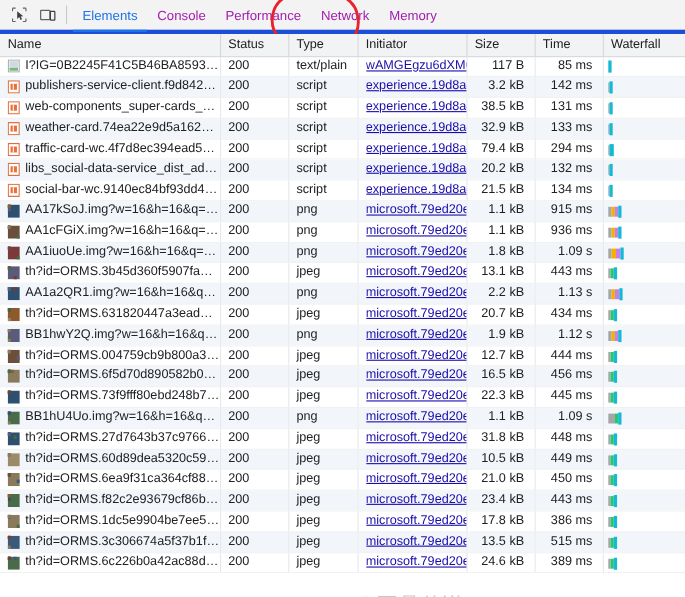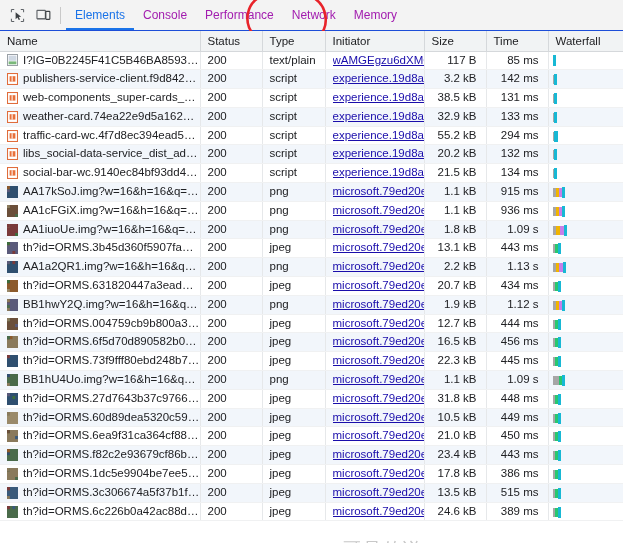--- a/index.html
+++ b/index.html
@@ -16,21 +16,21 @@
     background: #ffffff;
   }
 
   
   .tabbar {
     position: relative;
     display: flex;
     align-items: center;
     height: 31px;
     background: #f3f3f3;
-    border-bottom: 1px solid #1d4ed8;
+    border-bottom: 4px solid #1d4ed8;
     padding-left: 4px;
   }
   .tool-icon {
     width: 24px; height: 22px;
     display: flex; align-items: center; justify-content: center;
     margin: 0 1px;
   }
   .tool-sep {
     width: 1px; height: 17px;
     background: #c9c9c9;
@@ -306,21 +306,21 @@
                   <rect x="4.6" y="3.2" width="1.0" height="5.4" fill="#ffffff"></rect>
                 </svg>
                 <span class="nametext">traffic-card-wc.4f7d8ec394ead56b...</span>
               </div>
             </td>
             <td>200</td>
             <td>script</td>
             <td>
               <span class="initlink">experience.19d8a4b</span>
             </td>
-            <td class="c-size">55.2 kB</td>
+            <td class="c-size">79.4 kB</td>
             <td class="c-time">294 ms</td>
             <td class="c-wf">
               <div class="wf">
                 <span class="wseg" style="background: rgb(166, 166, 166); width: 1px;"></span>
                 <span class="wseg" style="background: rgb(23, 184, 212); width: 4px; height: 11px;"></span>
               </div>
             </td>
           </tr>
           <tr>
             <td>

